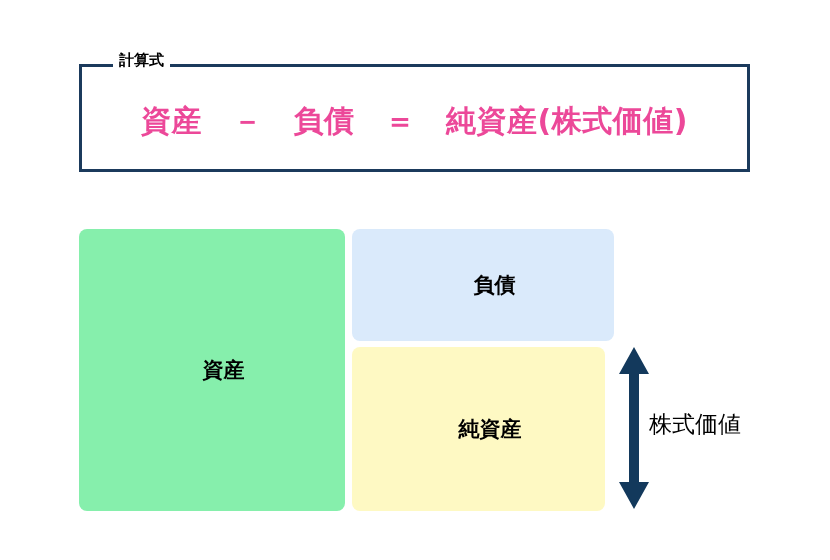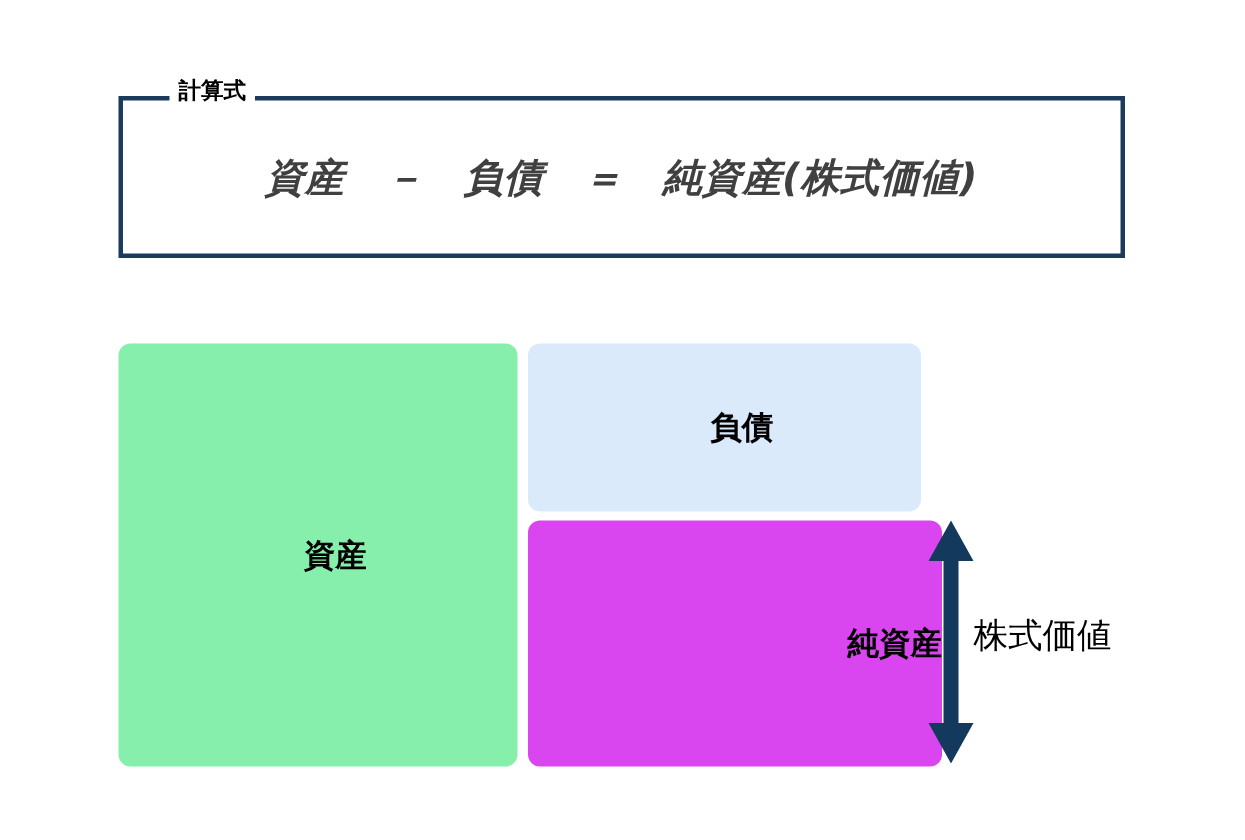--- a/index.html
+++ b/index.html
@@ -40,26 +40,25 @@
     line-height: 1;
     color: #000000;
     white-space: nowrap;
   }
   #formula-expression {
     position: absolute;
     left: 0;
     right: 0;
     top: 34px;
     text-align: center;
-    font-size: 26px;
+    font-size: 30px;
     font-weight: bold;
     letter-spacing: 0.5px;
     white-space: pre;
-    color: #404040;
-    font-style: italic;
+    color: #ec4899;
   }
 
   
   #bs-diagram {
     position: absolute;
     left: 0;
     top: 0;
     width: 830px;
     height: 560px;
   }
@@ -88,24 +87,23 @@
   #box-liabilities {
     left: 352px;
     top: 229px;
     width: 262px;
     height: 112px;
     background: #daeafb;
   }
   #box-net-assets {
     left: 352px;
     top: 347px;
-    width: 276px;
+    width: 253px;
     height: 164px;
-    background: #d946ef;
-    justify-content: flex-end;
+    background: #fef9c3;
   }
 
   
   #equity-arrow {
     position: absolute;
     left: 616px;
     top: 344px;
     width: 36px;
     height: 168px;
   }

